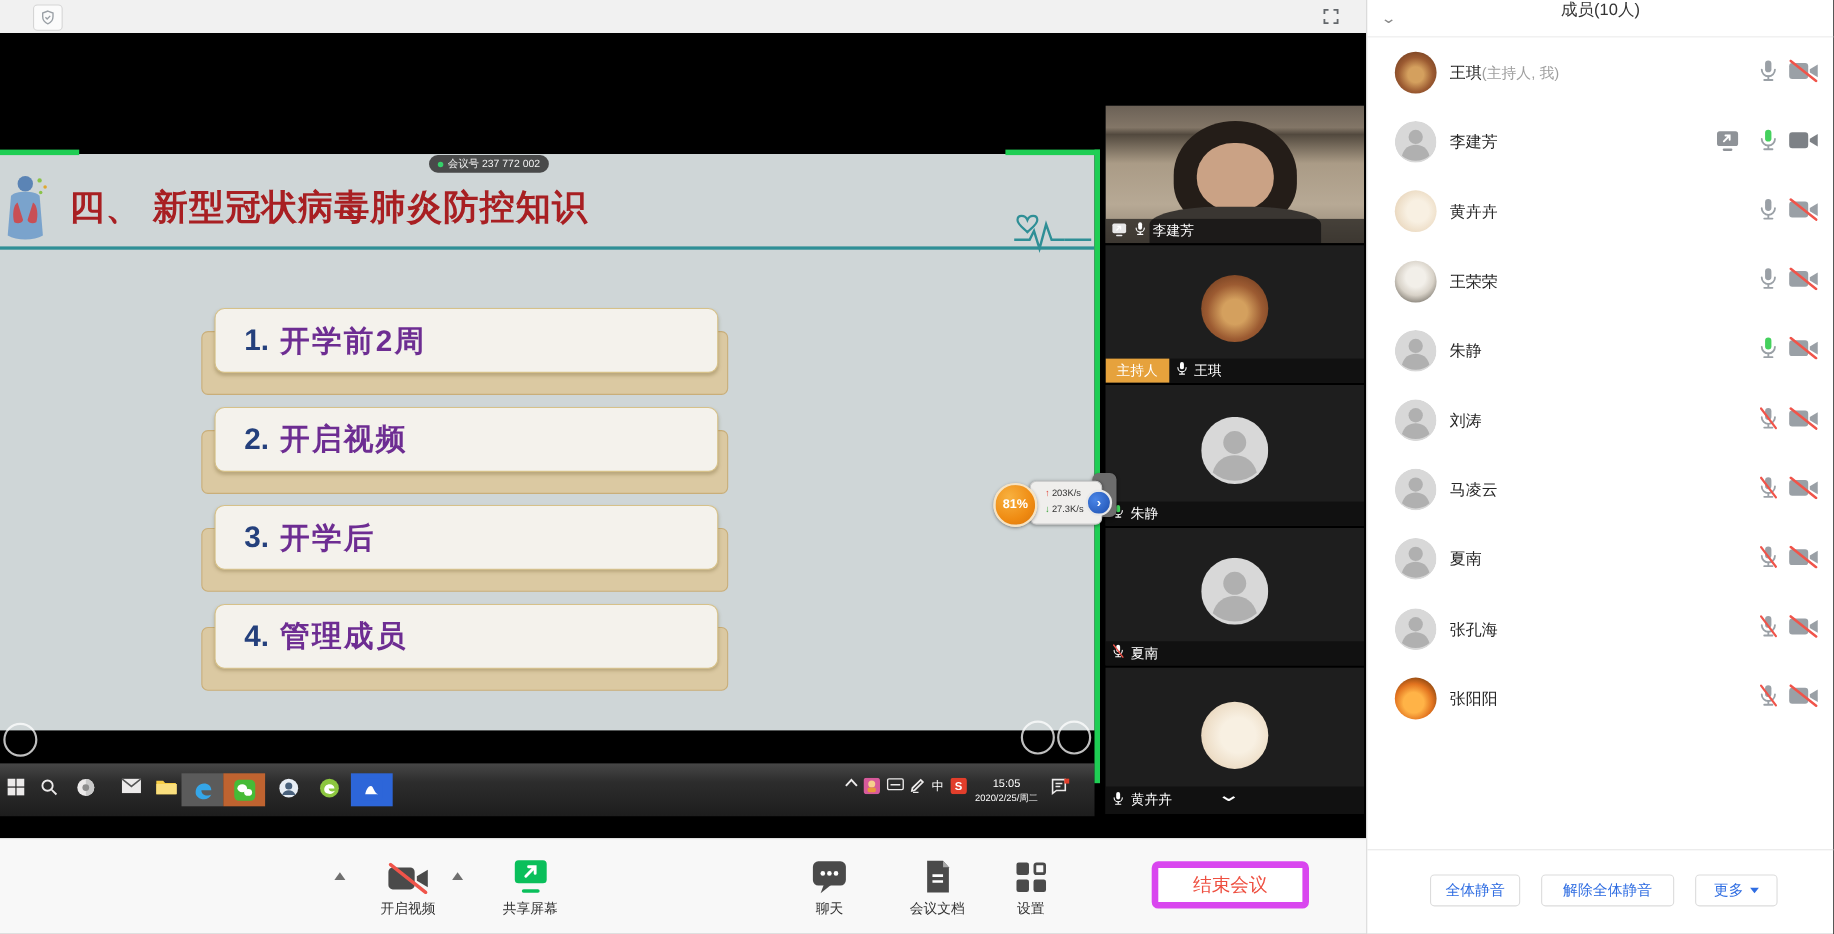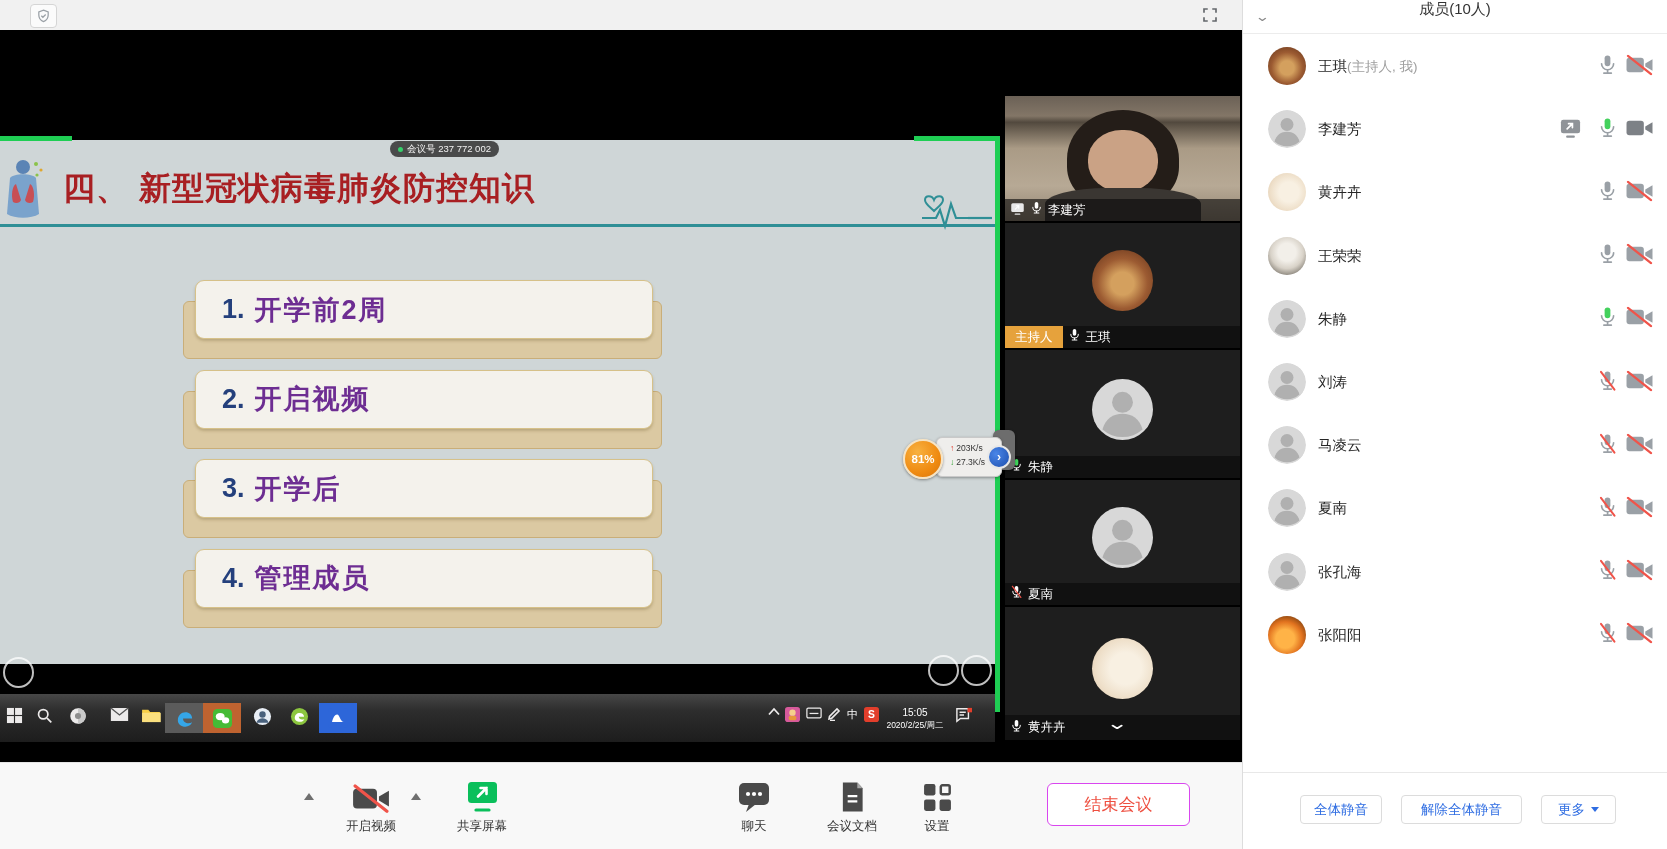--- a/index.html
+++ b/index.html
@@ -81,21 +81,21 @@
   #panel-footer-line{position:absolute;left:0;top:772px;width:100%;height:1px;background:#e8e8e8;}
   .fbtn{position:absolute;top:795px;height:29px;background:#fff;border:1px solid #dcdcdc;border-radius:4px;color:#2f6de2;font-size:13.5px;display:flex;align-items:center;justify-content:center;box-sizing:border-box;cursor:pointer;}
   .fbtn .tri{width:0;height:0;border-left:4.5px solid transparent;border-right:4.5px solid transparent;border-top:5.5px solid #2f6de2;margin-left:6px;}
 
   
   #toolbar{left:0;top:762px;width:1242px;height:87px;background:#f8f8f8;border-top:1px solid #e4e4e4;box-sizing:border-box;}
   .titem{position:absolute;top:14px;width:110px;margin-left:-55px;text-align:center;cursor:pointer;}
   .ticon{height:36px;display:flex;align-items:flex-end;justify-content:center;}
   .tlabel{margin-top:5px;font-size:12.5px;color:#333;}
   .caret{position:absolute;top:30px;width:0;height:0;border-left:5.5px solid transparent;border-right:5.5px solid transparent;border-bottom:7px solid #6f6f6f;cursor:pointer;}
-  #end-btn{position:absolute;left:1047px;top:20px;width:143px;height:43px;border:1px solid #d946ef;border-radius:6px;background:#fff;color:#ee4f40;font-size:17px;display:flex;align-items:center;justify-content:center;cursor:pointer;box-sizing:border-box;}
+  #end-btn{position:absolute;left:1047px;top:20px;width:143px;height:43px;border:6px solid #d946ef;border-radius:6px;background:#fff;color:#ee4f40;font-size:17px;display:flex;align-items:center;justify-content:center;cursor:pointer;box-sizing:border-box;}
 </style>
 </head>
 <body>
 
 <div id="root">
 
   <div id="topbar" class="abs">
     <div id="shield-box" class="abs">
       <svg width="15" height="16" viewBox="0 0 24 24">
           <path d="M12 2.5l7.5 2.8v5.2c0 5.2-3.1 8.9-7.5 10.5-4.4-1.6-7.5-5.3-7.5-10.5V5.3z" fill="none" stroke="#9aa0a6" stroke-width="2"></path>

